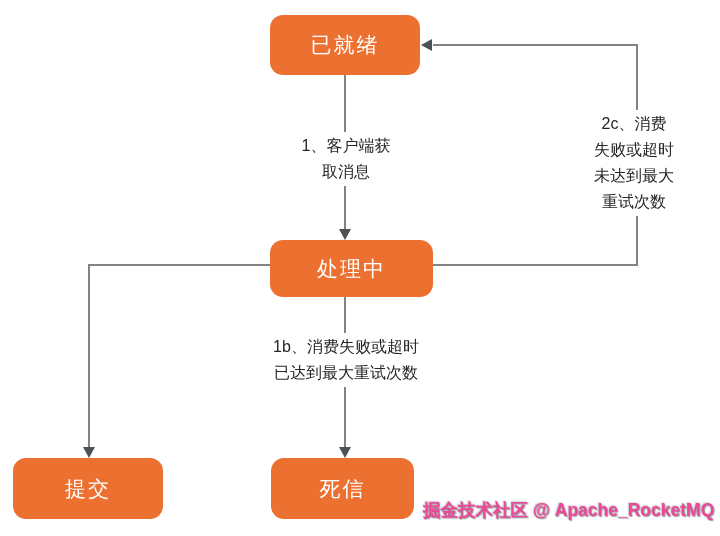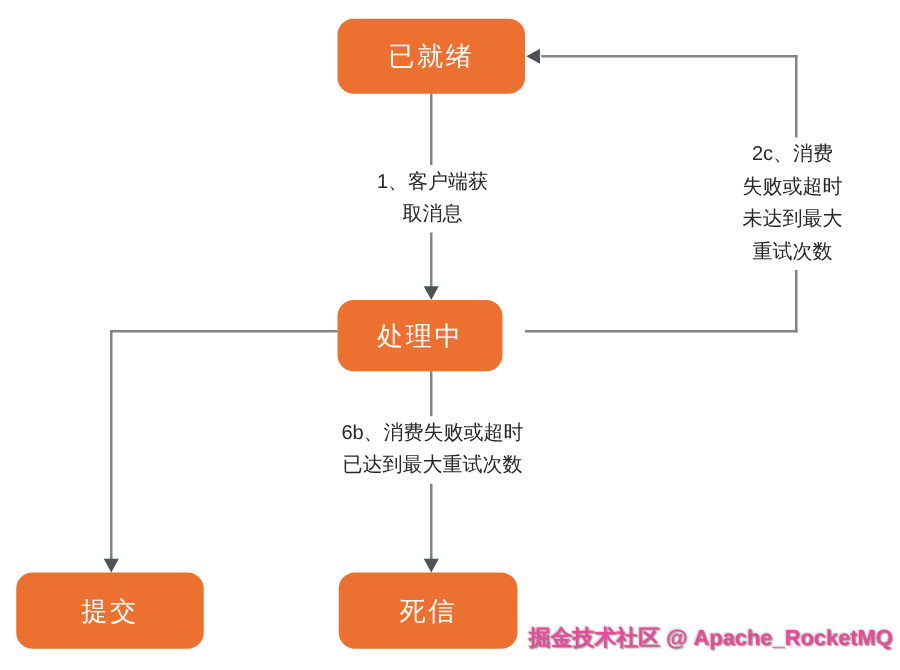--- a/index.html
+++ b/index.html
@@ -22,21 +22,21 @@
     border-radius: 13px;
     color: #ffffff;
     font-size: 21px;
     letter-spacing: 2px;
     display: flex;
     align-items: center;
     justify-content: center;
     box-sizing: border-box;
   }
   .node-ready      { left: 270px; top: 15px;  width: 150px; height: 60px; }
-  .node-processing { left: 270px; top: 240px; width: 132px; height: 57px; }
+  .node-processing { left: 270px; top: 240px; width: 163px; height: 57px; }
   .node-commit     { left: 13px;  top: 458px; width: 150px; height: 61px; }
   .node-dead       { left: 271px; top: 458px; width: 143px; height: 61px; }
 
   
   .line {
     position: absolute;
     background: #838383;
   }
   .line-v { width: 2px; }
   .line-h { height: 2px; }
@@ -110,21 +110,21 @@
   <div class="line line-v e2c-v"></div>
   <div class="line line-h e2c-h2"></div>
 
   <div class="arrow arrow-down a1"></div>
   <div class="arrow arrow-down a2a"></div>
   <div class="arrow arrow-down a2b"></div>
   <div class="arrow arrow-left a2c"></div>
 
   <div class="edge-label l1">1、客户端获
 取消息</div>
-  <div class="edge-label l2b">6b、消费失败或超时
+  <div class="edge-label l2b">1b、消费失败或超时
 已达到最大重试次数</div>
   <div class="edge-label l2c">2c、消费失败或超时
 未达到最大重试次数</div>
 
   <div class="node node-ready">
     <span>已就绪</span>
   </div>
   <div class="node node-processing">
     <span>处理中</span>
   </div>

